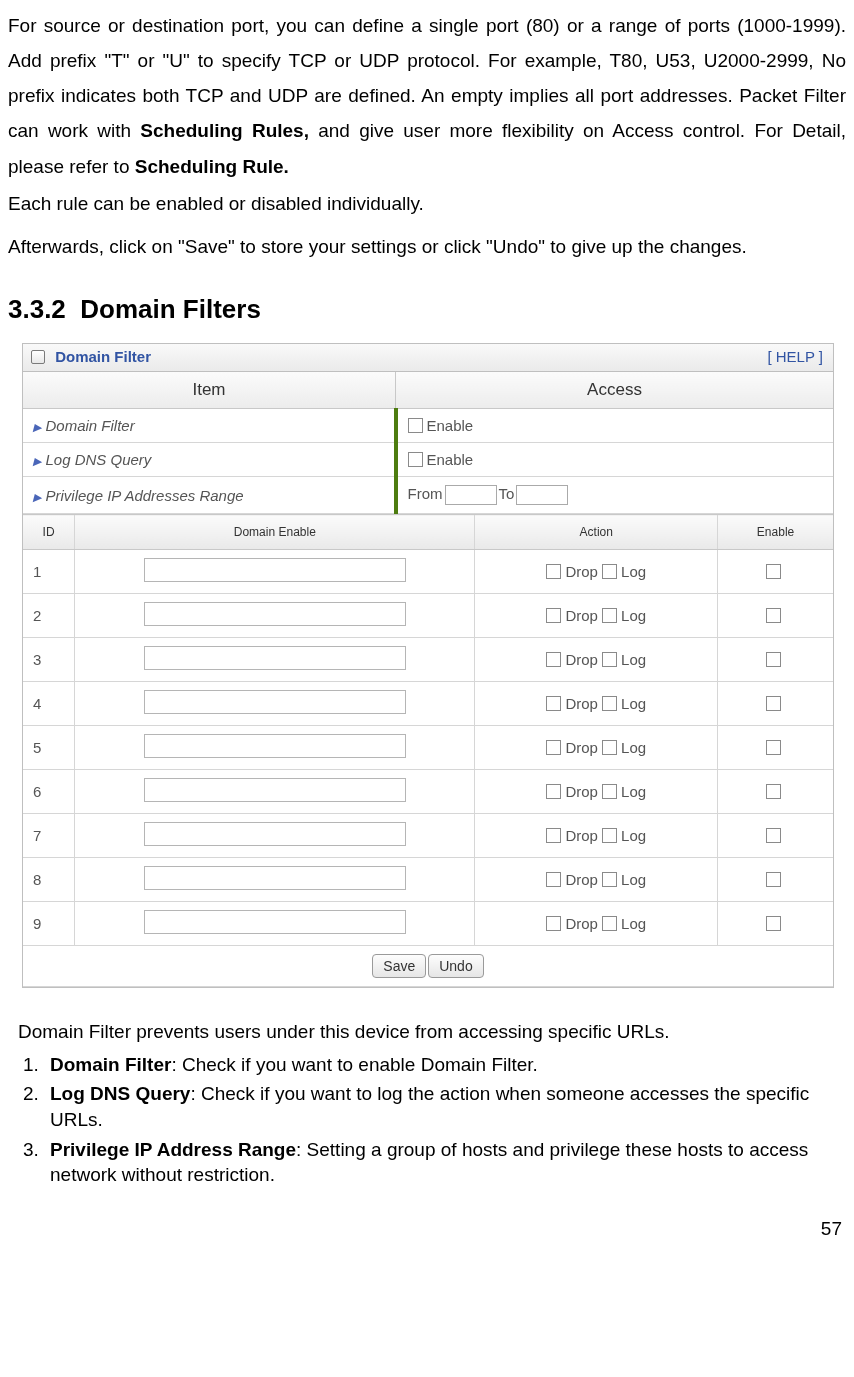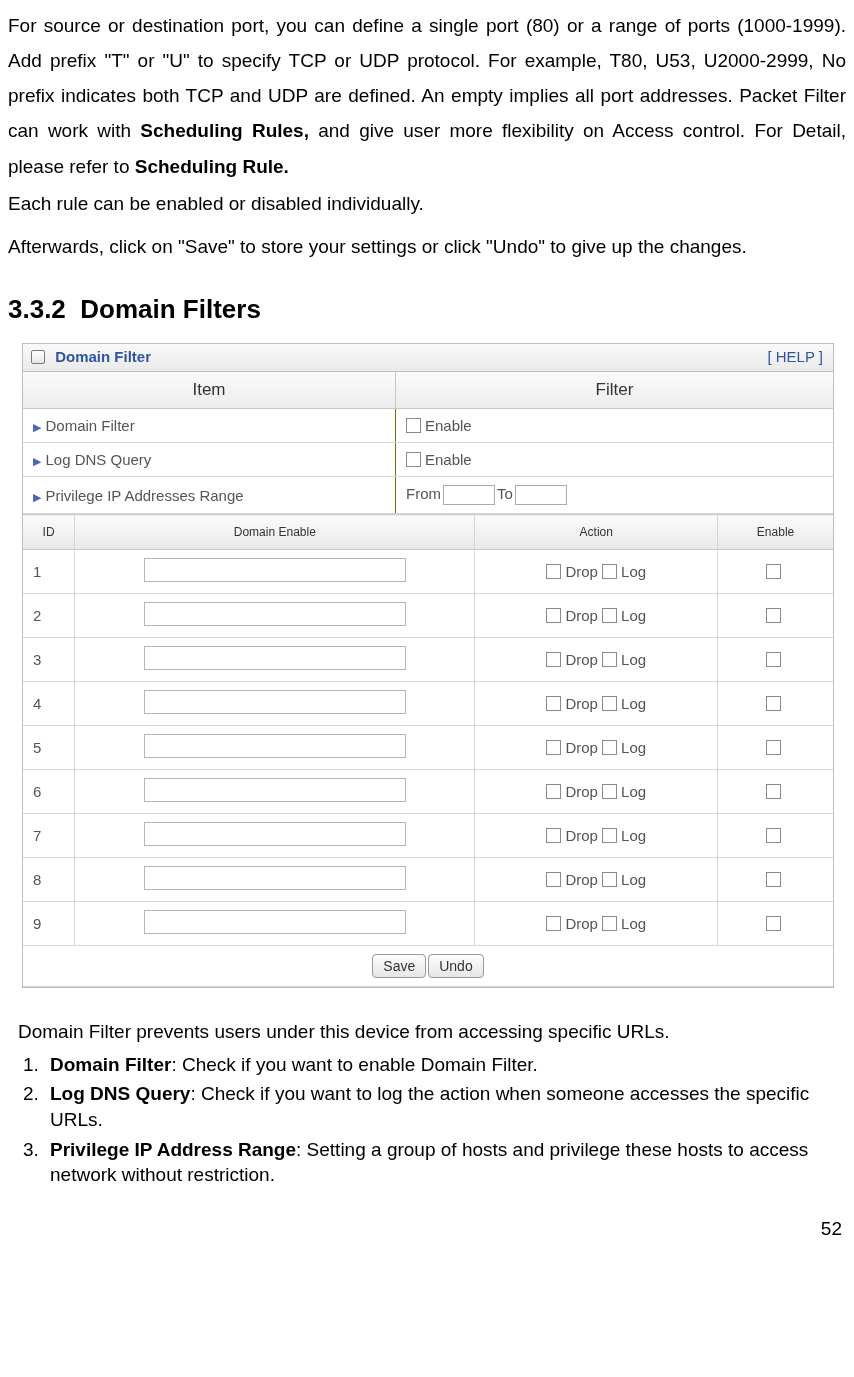--- a/index.html
+++ b/index.html
@@ -82,21 +82,22 @@
     width: 360px;
     border-right: 1px solid #c8c8c8;
   }
   table.settings td {
     padding: 8px 10px;
     border-bottom: 1px solid #d6d6d6;
     color: #555;
     font-size: 15px;
   }
   table.settings td.label-cell {
-    border-right: 1px solid #4d7c0f;
+    border-right: 4px solid #4d7c0f;
+    font-style: italic;
   }
   .tri {
     color: #4a66b8;
     margin-right: 4px;
     font-size: 11px;
   }
   .chk {
     display: inline-block;
     width: 13px;
     height: 13px;
@@ -205,21 +206,21 @@
       <span class="square-icon"></span>
       <span>Domain Filter</span>
     </span>
     <span class="help-link">[ HELP ]</span>
   </div>
 
   <table class="settings">
     <tbody>
         <tr>
       <th>Item</th>
-      <th>Filter</th>
+      <th>Access</th>
     </tr>
     <tr>
       <td class="label-cell"><span class="tri">▶</span><span>Domain Filter</span></td>
       <td><span class="chk"></span><span>Enable</span></td>
     </tr>
     <tr>
       <td class="label-cell"><span class="tri">▶</span><span>Log DNS Query</span></td>
       <td><span class="chk"></span><span>Enable</span></td>
     </tr>
     <tr>
@@ -306,13 +307,13 @@
     </table>
 </div>
 
 <p class="desc-block">Domain Filter prevents users under this device from accessing specific URLs.</p>
 <ol class="desc-list" id="desc-list">
     <li><b>Domain Filter</b><span>: Check if you want to enable Domain Filter.</span></li>
     <li><b>Log DNS Query</b><span>: Check if you want to log the action when someone accesses the specific URLs.</span></li>
     <li><b>Privilege IP Address Range</b><span>: Setting a group of hosts and privilege these hosts to access network without restriction.</span></li>
   </ol>
 
-<div class="page-number">52</div>
+<div class="page-number">57</div>
 
 </body></html>

